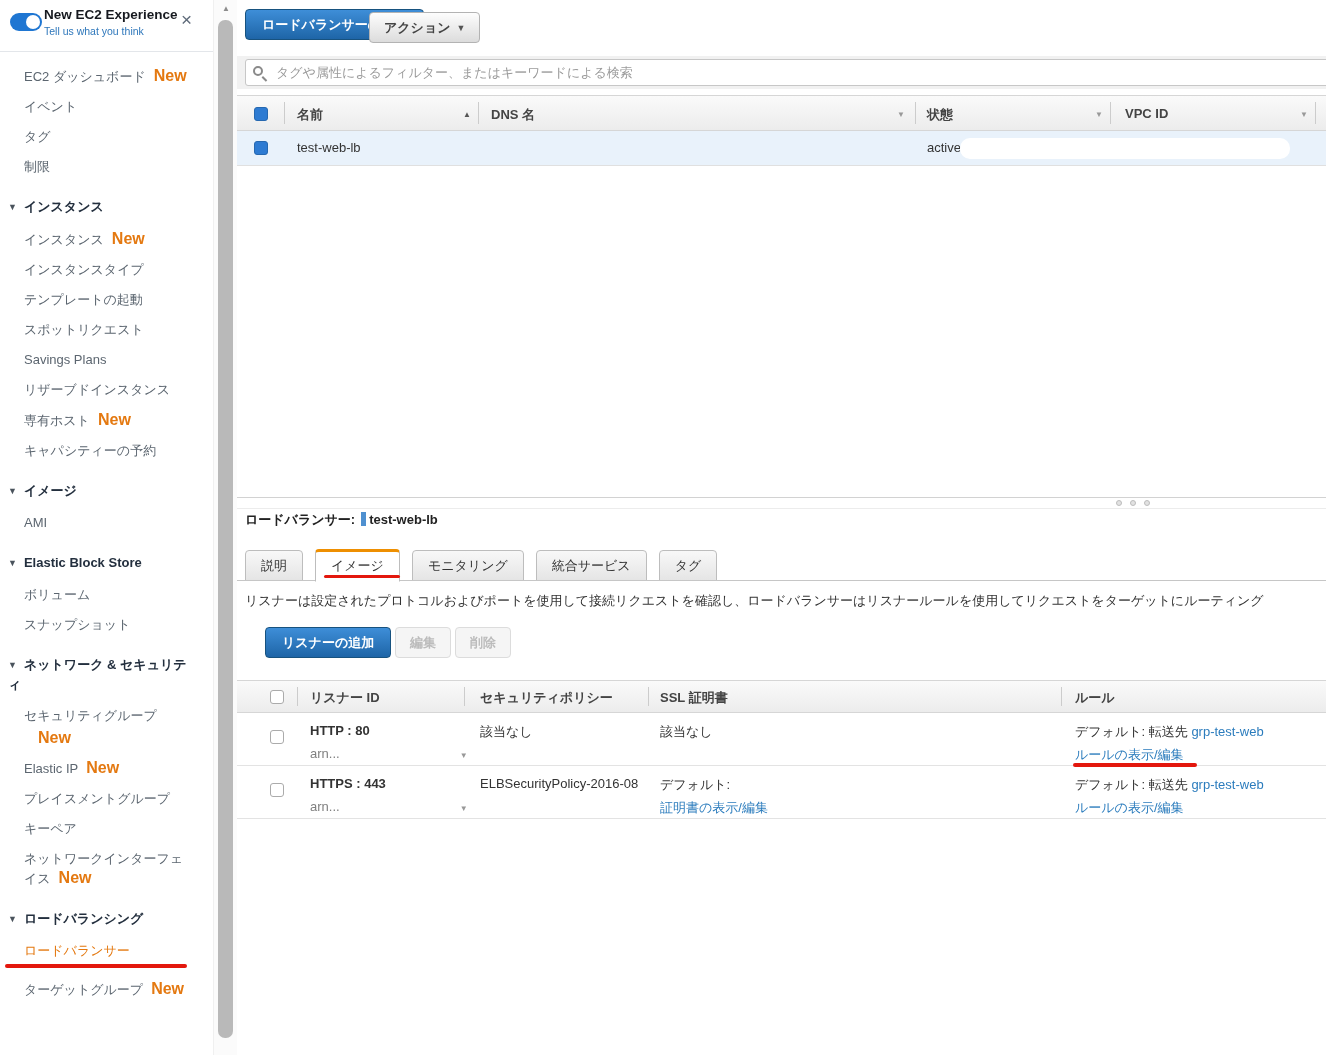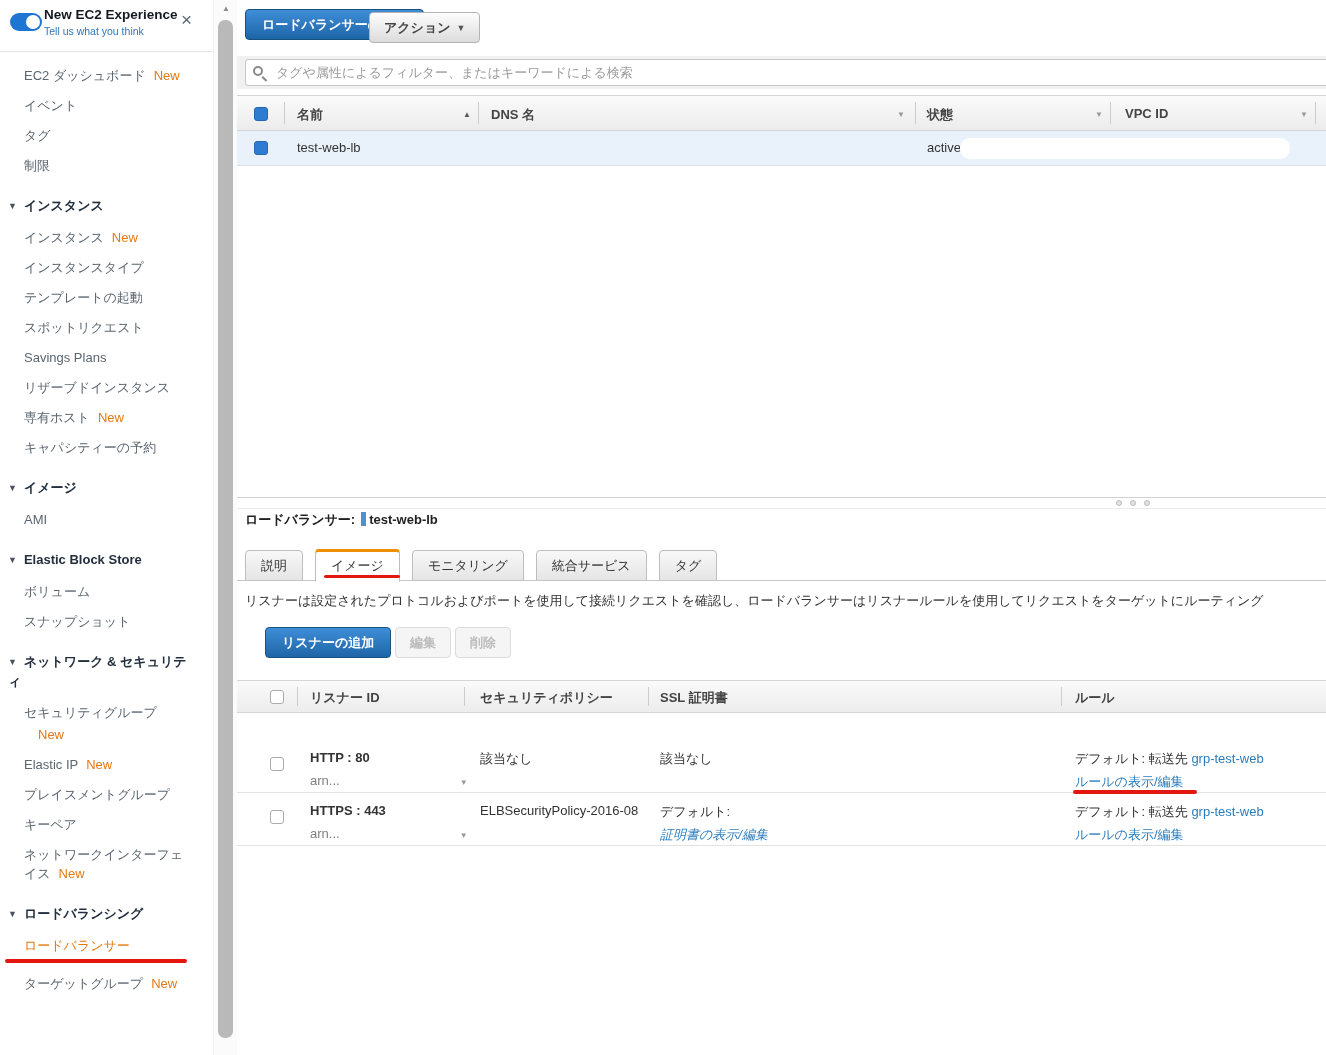--- a/index.html
+++ b/index.html
@@ -13,21 +13,21 @@
   .toggle { position:absolute; left:10px; top:13px; width:32px; height:18px; border-radius:9px; background:#1f76d2; }
   .toggle .knob { position:absolute; right:2px; top:2px; width:14px; height:14px; border-radius:50%; background:#fff; }
   .banner-title { position:absolute; left:44px; top:7px; font-size:13.5px; font-weight:bold; color:#16191f; }
   .banner-sub { position:absolute; left:44px; top:25px; font-size:10.5px; color:#2e77bb; }
   .banner-close { position:absolute; left:181px; top:10px; font-size:19px; color:#5f6b7a; cursor:pointer; line-height:1; }
   .nav { padding:14px 0 0 24px; }
   .s-item { margin-bottom:11px; line-height:19px; color:#5c6670; max-width:172px; cursor:pointer; }
   .s-item.sel { color:#e47911; }
   .s-head { margin:21px 0 12px -16px; font-weight:bold; color:#232f3e; max-width:186px; line-height:19px; }
   .s-head .tri { font-size:9px; color:#4a535c; margin-right:7px; vertical-align:1px; }
-  .badge { color:#e47911; font-weight:normal; font-size:13px; margin-left:8px; }
+  .badge { color:#e47911; font-weight:bold; font-size:16px; margin-left:8px; }
   .badge-block { display:block; margin-left:14px; margin-top:3px; }
   .red-line { height:4px; background:#e3170d; border-radius:2px; }
   .red-line.sidebar-mark { width:182px; margin:4px 0 0 -19px; }
 
   
   .vscroll { width:24px; flex:none; background:#fbfbfb; position:relative; border-left:1px solid #f0f0f0; }
   .vscroll .arrow { position:absolute; top:4px; left:0; width:24px; text-align:center; font-size:8px; color:#8c8c8c; }
   .vscroll .thumb { position:absolute; top:20px; left:4px; width:15px; height:1018px; background:#b9b9b9; border-radius:7px; }
 
   
@@ -75,21 +75,21 @@
   .tab { height:31px; line-height:29px; padding:0 15px; background:linear-gradient(#f8f8f8,#e5e5e5);
     border:1px solid #bdbdbd; border-radius:4px 4px 0 0; margin-right:12px; color:#333; cursor:pointer; position:relative; }
   .tab.active { height:33px; line-height:28px; background:#fff; border-top:3px solid #ee8f01; border-bottom:1px solid #fff;
     z-index:2; margin-bottom:-1px; }
   .tab .red-line { position:absolute; left:8px; bottom:3px; height:3.5px; width:76px; }
   .tabline { position:absolute; left:0; top:580px; width:1089px; height:1px; background:#c6c6c6; }
 
   .desc { position:absolute; left:8px; top:592px; width:1081px; white-space:nowrap; overflow:hidden; color:#333; }
 
   .ltable-head { top:680px; height:33px; }
-  .l-row { position:absolute; left:0; width:1089px; height:53px; border-bottom:1px solid #e3e3e3;margin-top:27px; }
+  .l-row { position:absolute; left:0; width:1089px; height:53px; border-bottom:1px solid #e3e3e3; }
   .bold { font-weight:bold; }
   .gray { color:#808080; }
   a.lnk { color:#2b7cbd; text-decoration:none; cursor:pointer; }
   .rule-underline { position:absolute; height:3.5px; background:#e3170d; border-radius:2px; }
 </style>
 </head>
 <body>
 
 <div class="app">
 
@@ -234,19 +234,19 @@
       <div class="cell" style="left:838px; top:33px;"><a class="lnk">ルールの表示/編集</a></div>
       <div class="rule-underline" style="left:836px; top:50px; width:124px;"></div>
     </div>
 
     <div class="l-row" style="top:766px;">
       <div class="checkbox cb-off" style="left:33px; top:17px;"></div>
       <div class="cell bold" style="left:73px; top:10px;">HTTPS : 443</div>
       <div class="cell gray" style="left:73px; top:33px;"><span>arn...</span><span class="redact" style="width:120px; height:16px;"></span><span class="fcaret">▼</span></div>
       <div class="cell" style="left:243px; top:10px;">ELBSecurityPolicy-2016-08</div>
       <div class="cell" style="left:423px; top:10px;">デフォルト:</div>
-      <div class="cell" style="left:423px; top:33px;font-style:italic;"><a class="lnk">証明書の表示/編集</a></div>
+      <div class="cell" style="left:423px; top:33px;"><a class="lnk">証明書の表示/編集</a></div>
       <div class="cell" style="left:838px; top:10px;"><span>デフォルト:  転送先</span> <a class="lnk">grp-test-web</a></div>
       <div class="cell" style="left:838px; top:33px;"><a class="lnk">ルールの表示/編集</a></div>
     </div>
 
   </div>
 </div>
 
 </body></html>

